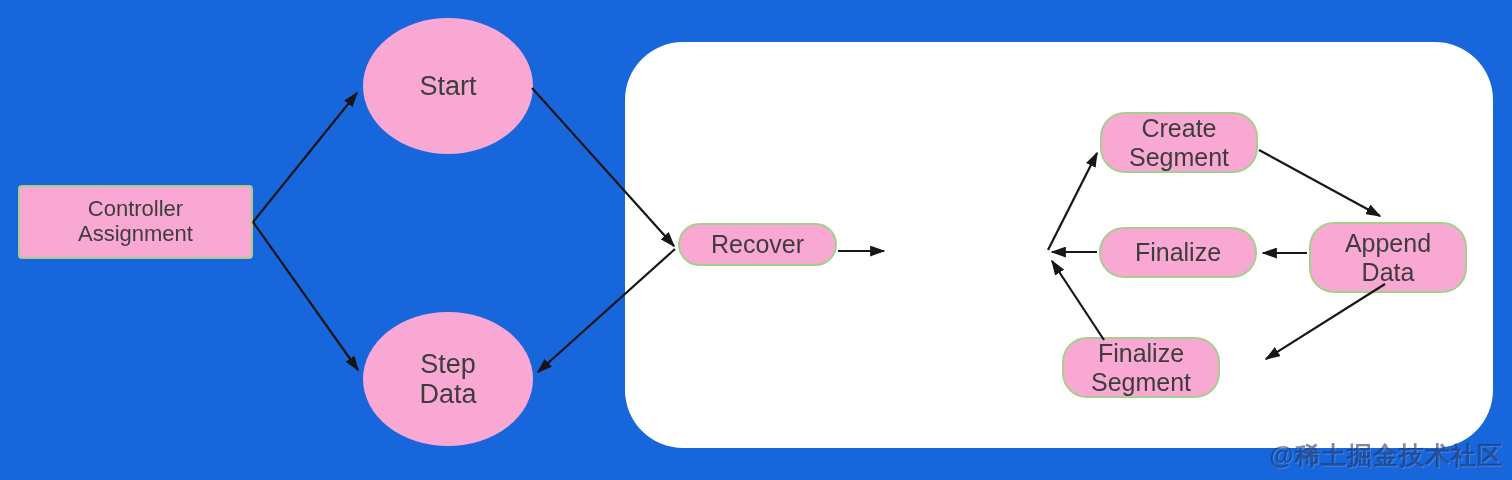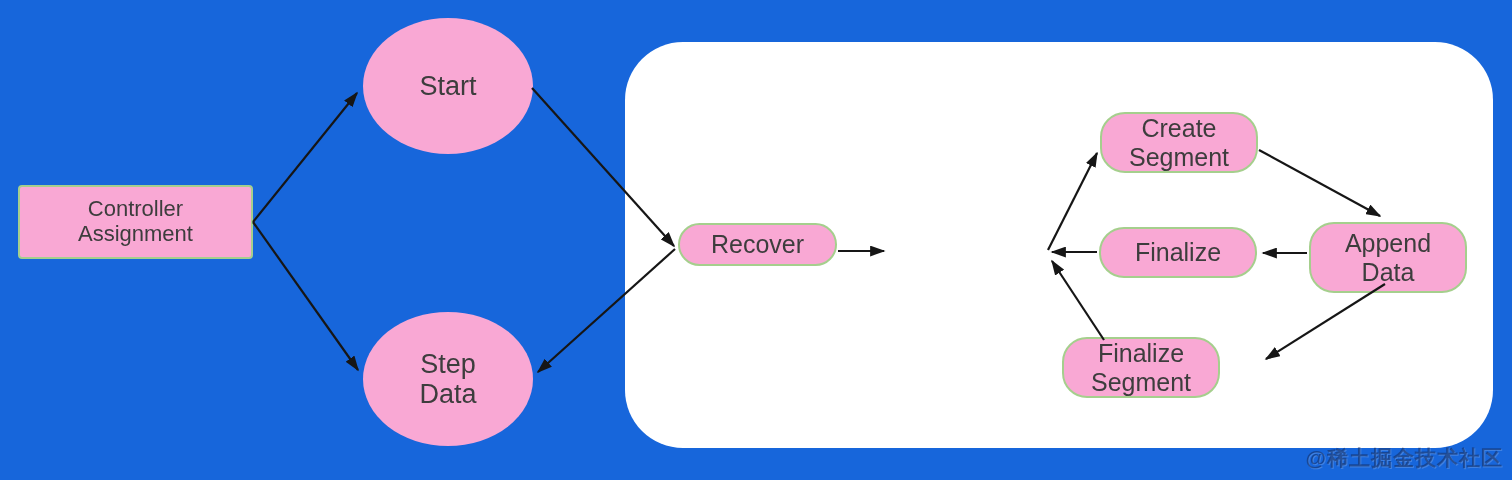--- a/index.html
+++ b/index.html
@@ -43,21 +43,21 @@
   .edges {
     position: absolute;
     left: 0; top: 0;
     width: 1512px; height: 480px;
     pointer-events: none;
   }
   .edges line { stroke: #161616; stroke-width: 2.2; }
   .watermark {
     position: absolute;
     right: 9px; bottom: 8px;
-    font-size: 21px;
+    font-size: 25px;
     font-weight: bold;
     color: rgba(18, 42, 92, 0.55);
     text-shadow: 1px 1px 0 rgba(255,255,255,0.18);
     letter-spacing: 1px;
   }
 </style>
 </head>
 <body>
 
 <div class="canvas">

